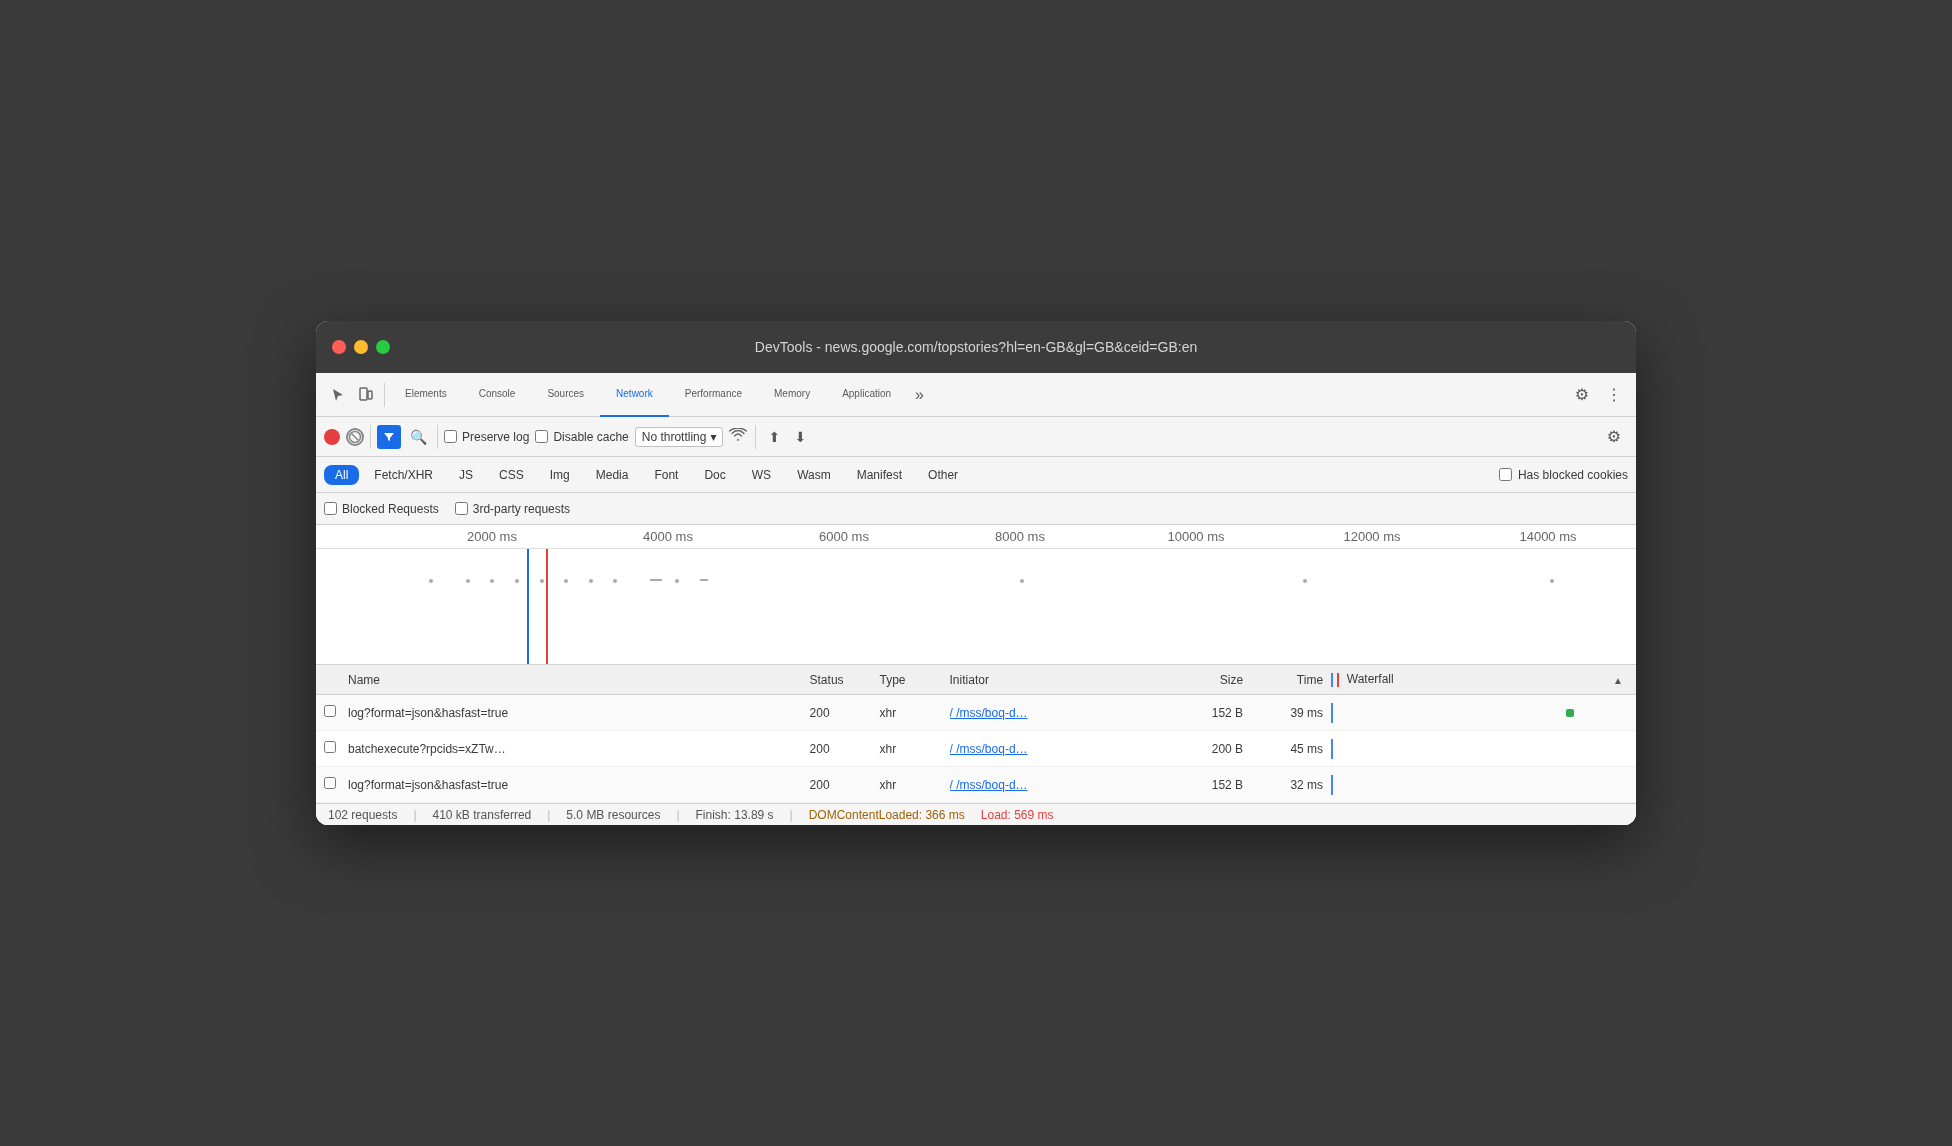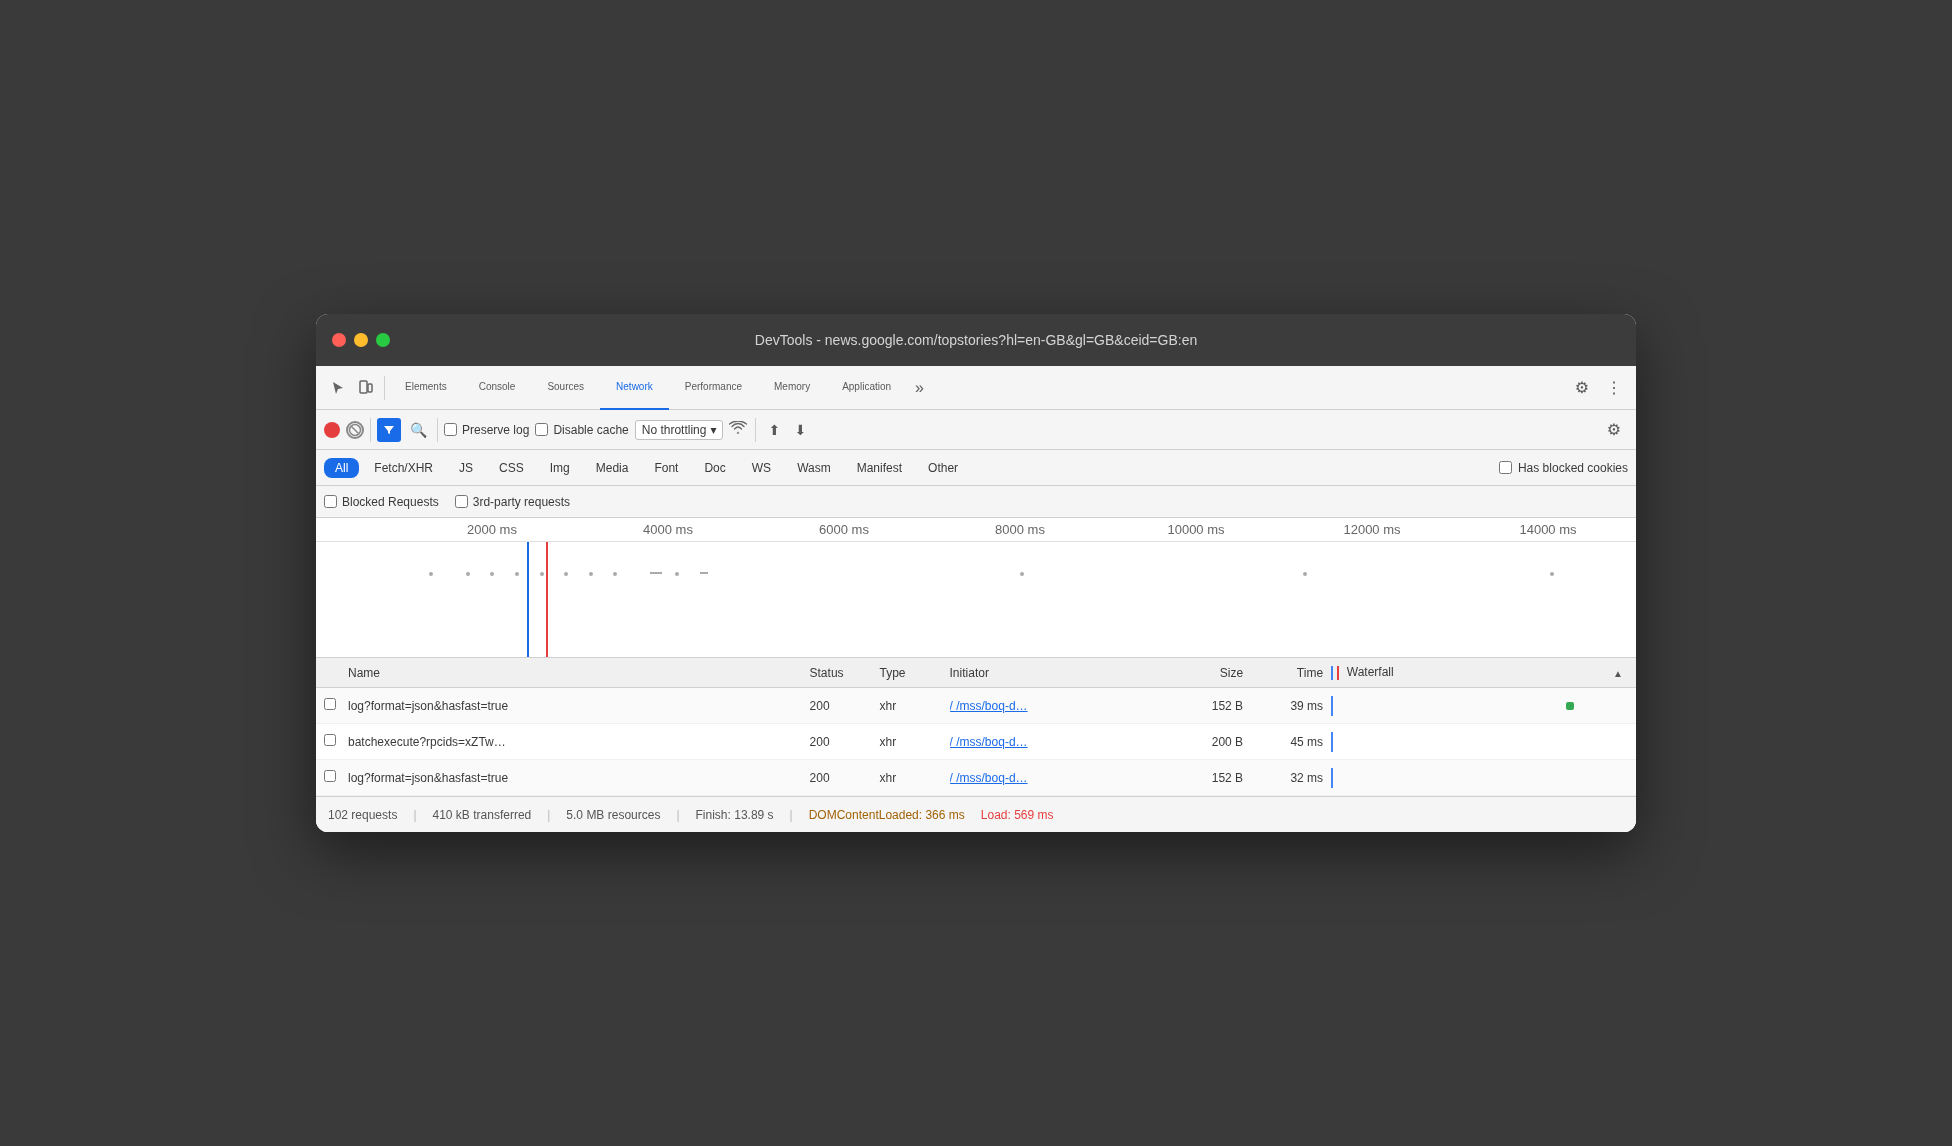--- a/index.html
+++ b/index.html
@@ -405,21 +405,21 @@
       top: 6px;
       border-radius: 2px;
     }
     .wf-cyan { background: #34a853; }
     
     .status-bar {
       display: flex;
       align-items: center;
       border-top: 1px solid #d0d0d0;
       background: #f5f5f5;
-      height: 36px;
+      height: 22px;
       padding: 0 12px;
       font-size: 12px;
       color: #555;
       gap: 16px;
     }
     .status-sep {
       color: #bbb;
     }
     .status-dom {
       color: #a16207;

